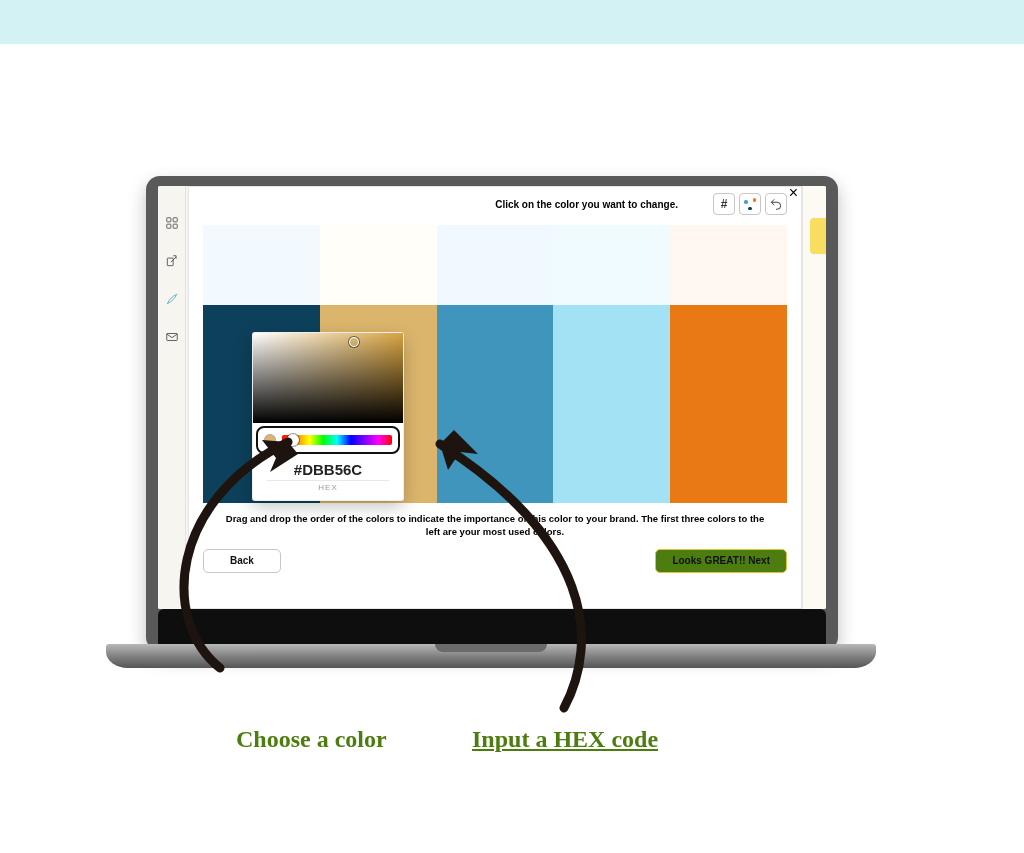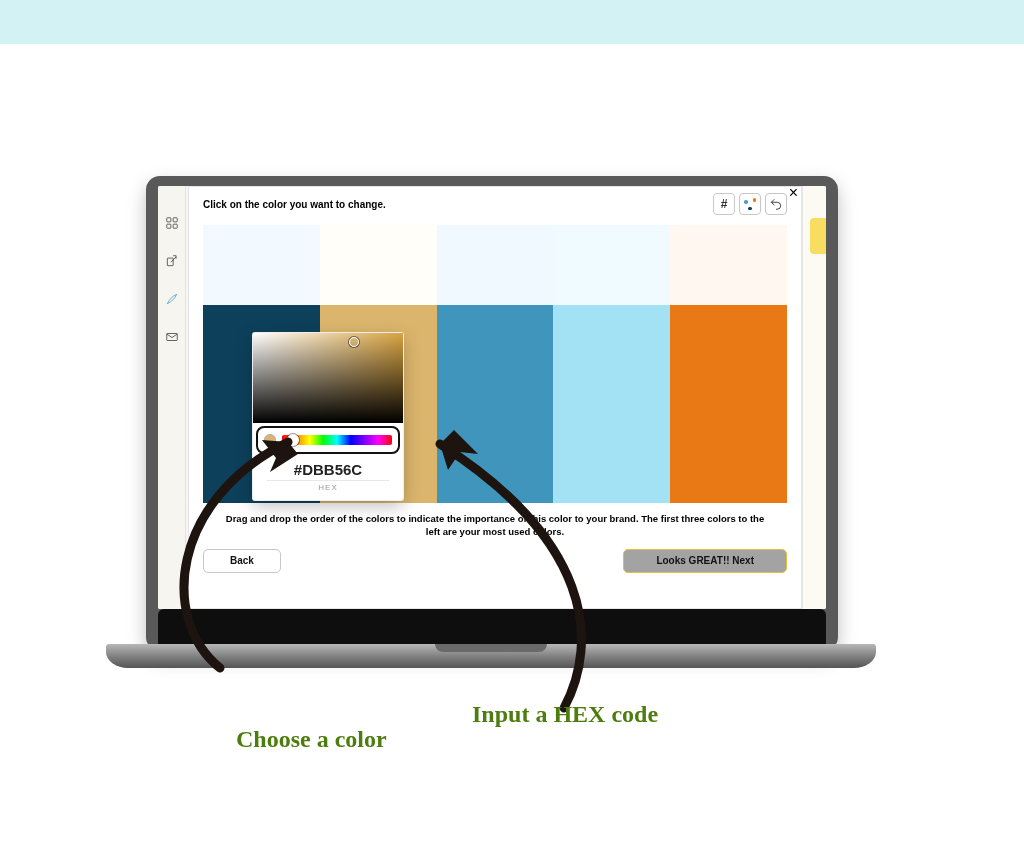--- a/index.html
+++ b/index.html
@@ -120,23 +120,24 @@
   }
   .modal-close {
     position: absolute;
     right: 3px;
     top: -3px;
     font-size: 16px;
     color: #000;
   }
   .modal-header {
     display: flex;
-    justify-content: space-between;
+    justify-content: flex-end;
     align-items: center;
     padding: 6px 14px 4px 14px;
+    gap: 35px;
   }
   .instruction {
     font-size: 10px;
     font-weight: 700;
     color: #000;
   }
   .tools {
     display: flex;
     gap: 4px;
   }
@@ -253,21 +254,21 @@
   }
   .btn {
     height: 24px;
     padding: 0 26px;
     font-size: 10px;
     font-weight: 700;
     border-radius: 5px;
     display:flex; align-items:center;
   }
   .btn-back { border:1px solid #c7c7c7; background:#fff; color:#111; }
-  .btn-next { border:1px solid #e2c23d; background:#a3a3a3; color:#111; padding:0 32px;}
+  .btn-next { border:1px solid #e2c23d; background:#4d7c0f; color:#111; padding:0 16px;}
   
   .annot-text {
     position: absolute;
     font-family: "Comic Sans MS","Segoe Script","Bradley Hand",cursive;
     font-weight: 700;
     font-size: 24px;
     color: #4d7c0f;
   }
   svg.arrow { position:absolute; overflow:visible; }
   svg.arrow path { fill:none; stroke:#1d130f; stroke-width:9; stroke-linecap:round; }
@@ -397,13 +398,13 @@
   <path d="M90 248 C 30 200, 40 80, 158 22"></path>
   <path class="head" d="M158 22 l-26 -2 14 18 -6 14 28 -18 z"></path>
 </svg>
 
 <svg class="arrow" style="left:400px; top:430px;" width="260" height="290">
   <path d="M164 278 C 200 210, 190 110, 40 14"></path>
   <path class="head" d="M40 14 l8 26 12 -18 18 2 -24 -24 z"></path>
 </svg>
 
 <div class="annot-text" style="left:236px; top:726px;">Choose a color</div>
-<div class="annot-text" style="left:472px; top:701px;">Input a HEX code</div>
+<div class="annot-text" style="left:472px; top:726px;text-decoration:underline;">Input a HEX code</div>
 
 </body></html>

